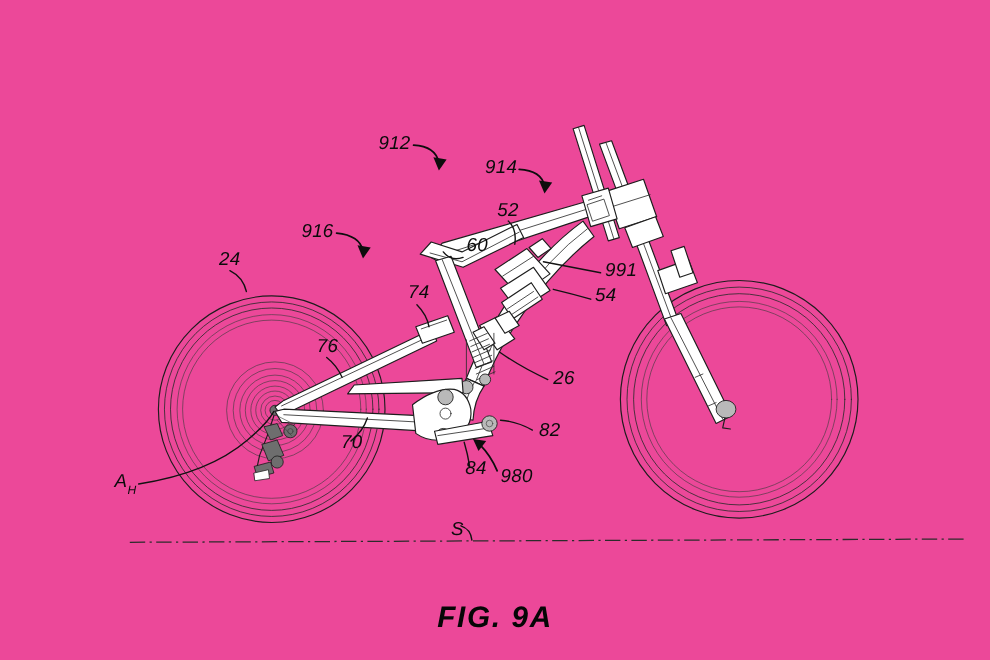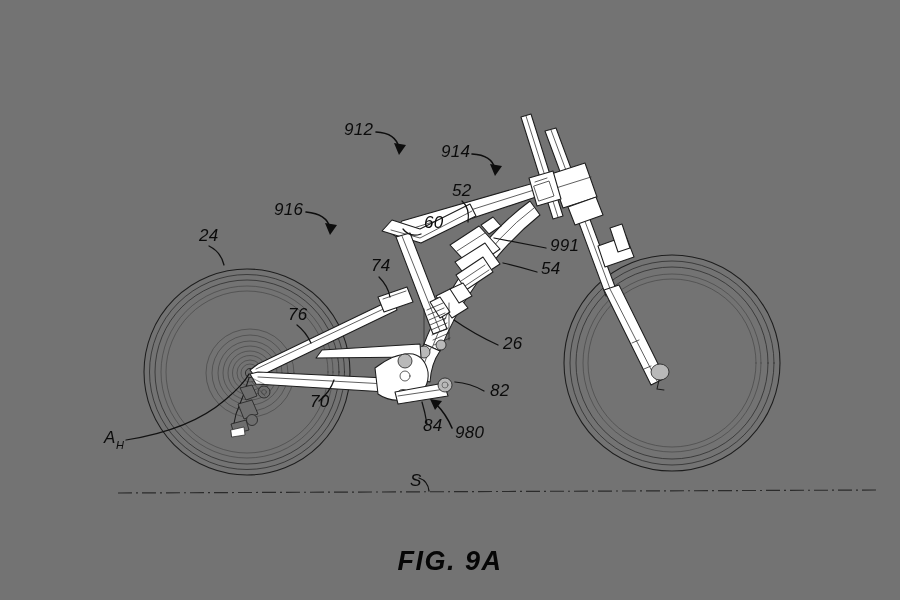--- a/index.html
+++ b/index.html
@@ -10,21 +10,21 @@
   body {
     width: 900px;
     height: 600px;
     overflow: hidden;
     font-family: "Liberation Sans", sans-serif;
   }
   #figure-root {
     position: relative;
     width: 900px;
     height: 600px;
-    background: #737373;
+    background: #ec4899;
   }
   svg#patent-svg {
     display: block;
     width: 900px;
     height: 600px;
   }
   .ln { fill: none; stroke: #1d1d1d; stroke-width: 1.05; stroke-linecap: round; stroke-linejoin: round; }
   .ln-thin { fill: none; stroke: #2a2a2a; stroke-width: 0.75; stroke-linecap: round; stroke-linejoin: round; }
   .ln-hair { fill: none; stroke: #3a3a3a; stroke-width: 0.55; stroke-linecap: round; stroke-linejoin: round; }
   .ln-lead { fill: none; stroke: #121212; stroke-width: 1.25; stroke-linecap: round; stroke-linejoin: round; }

